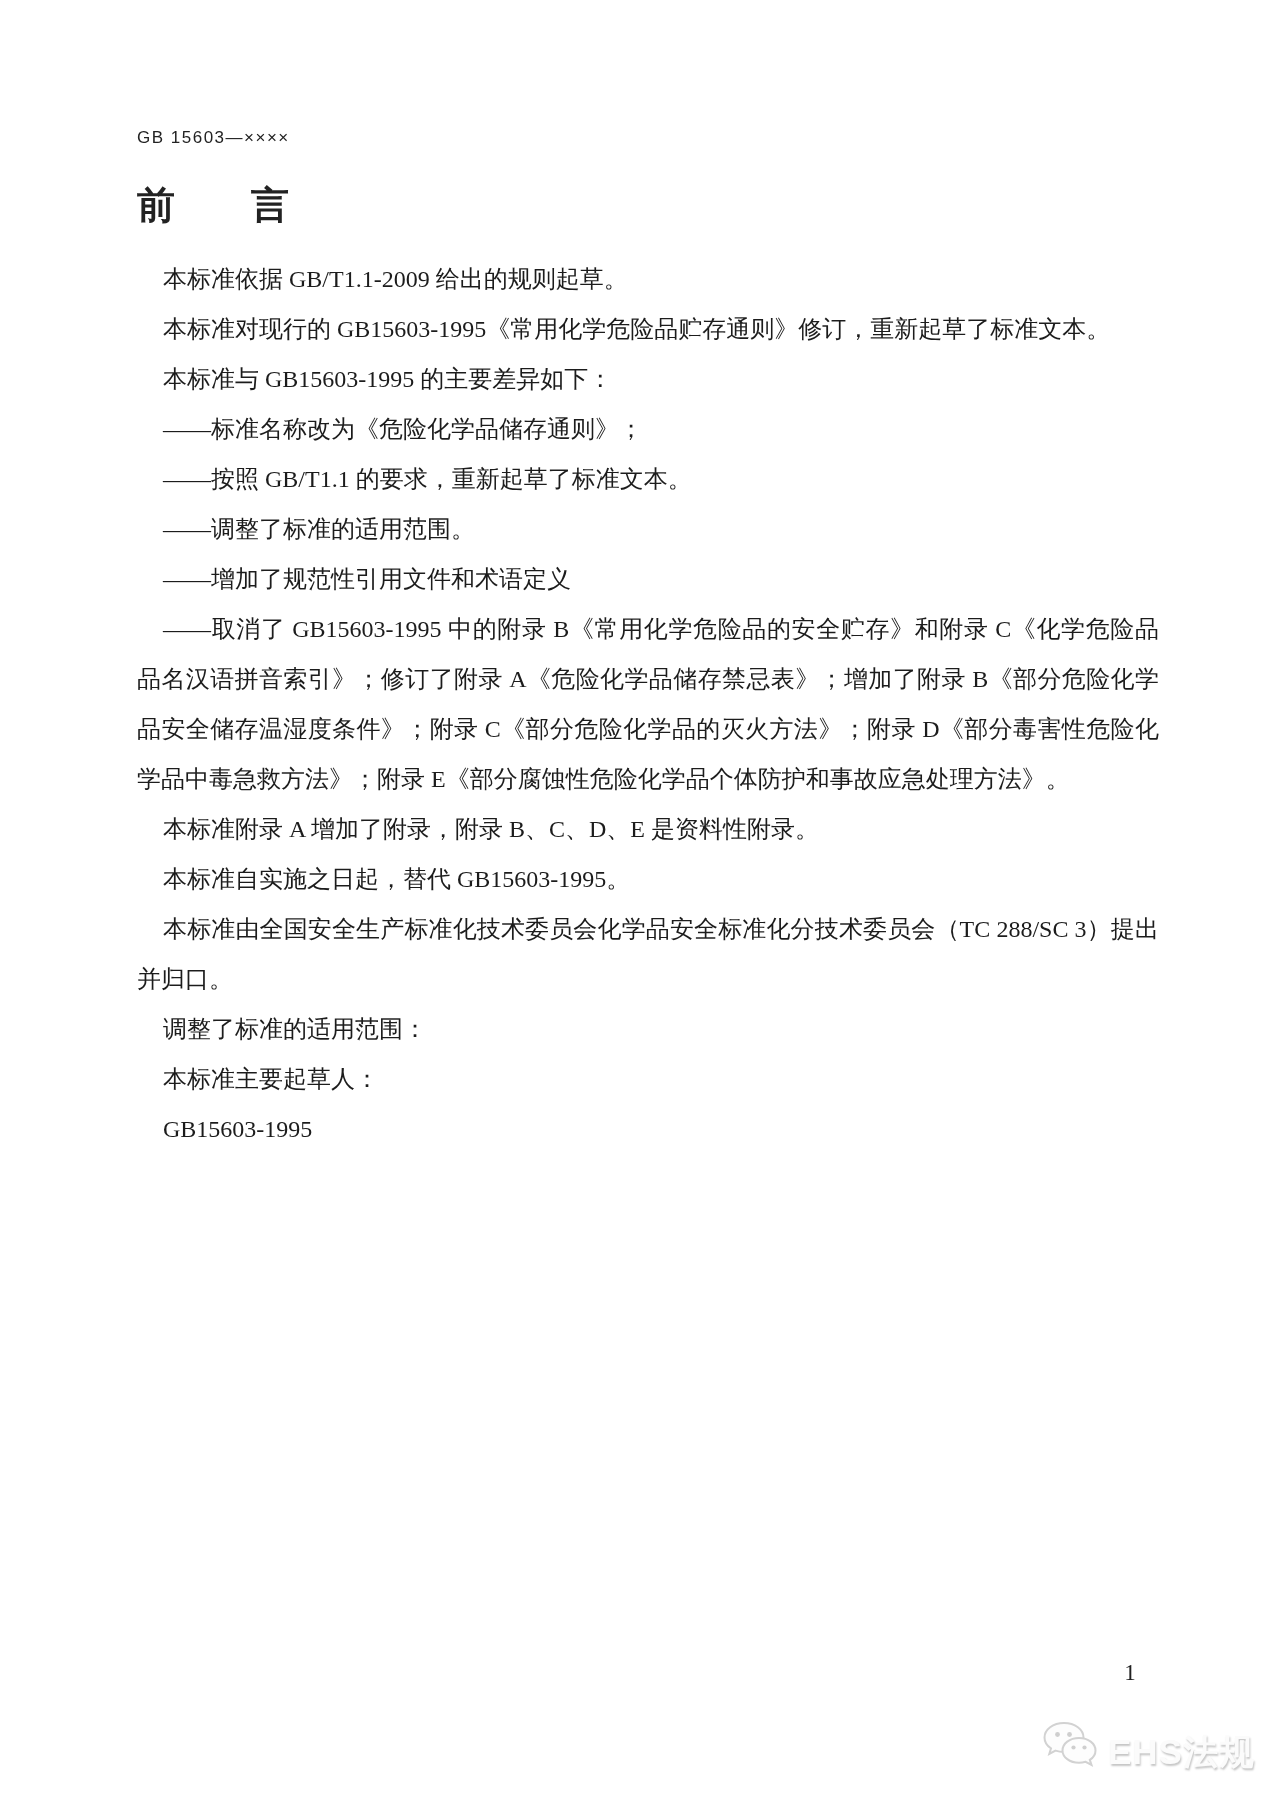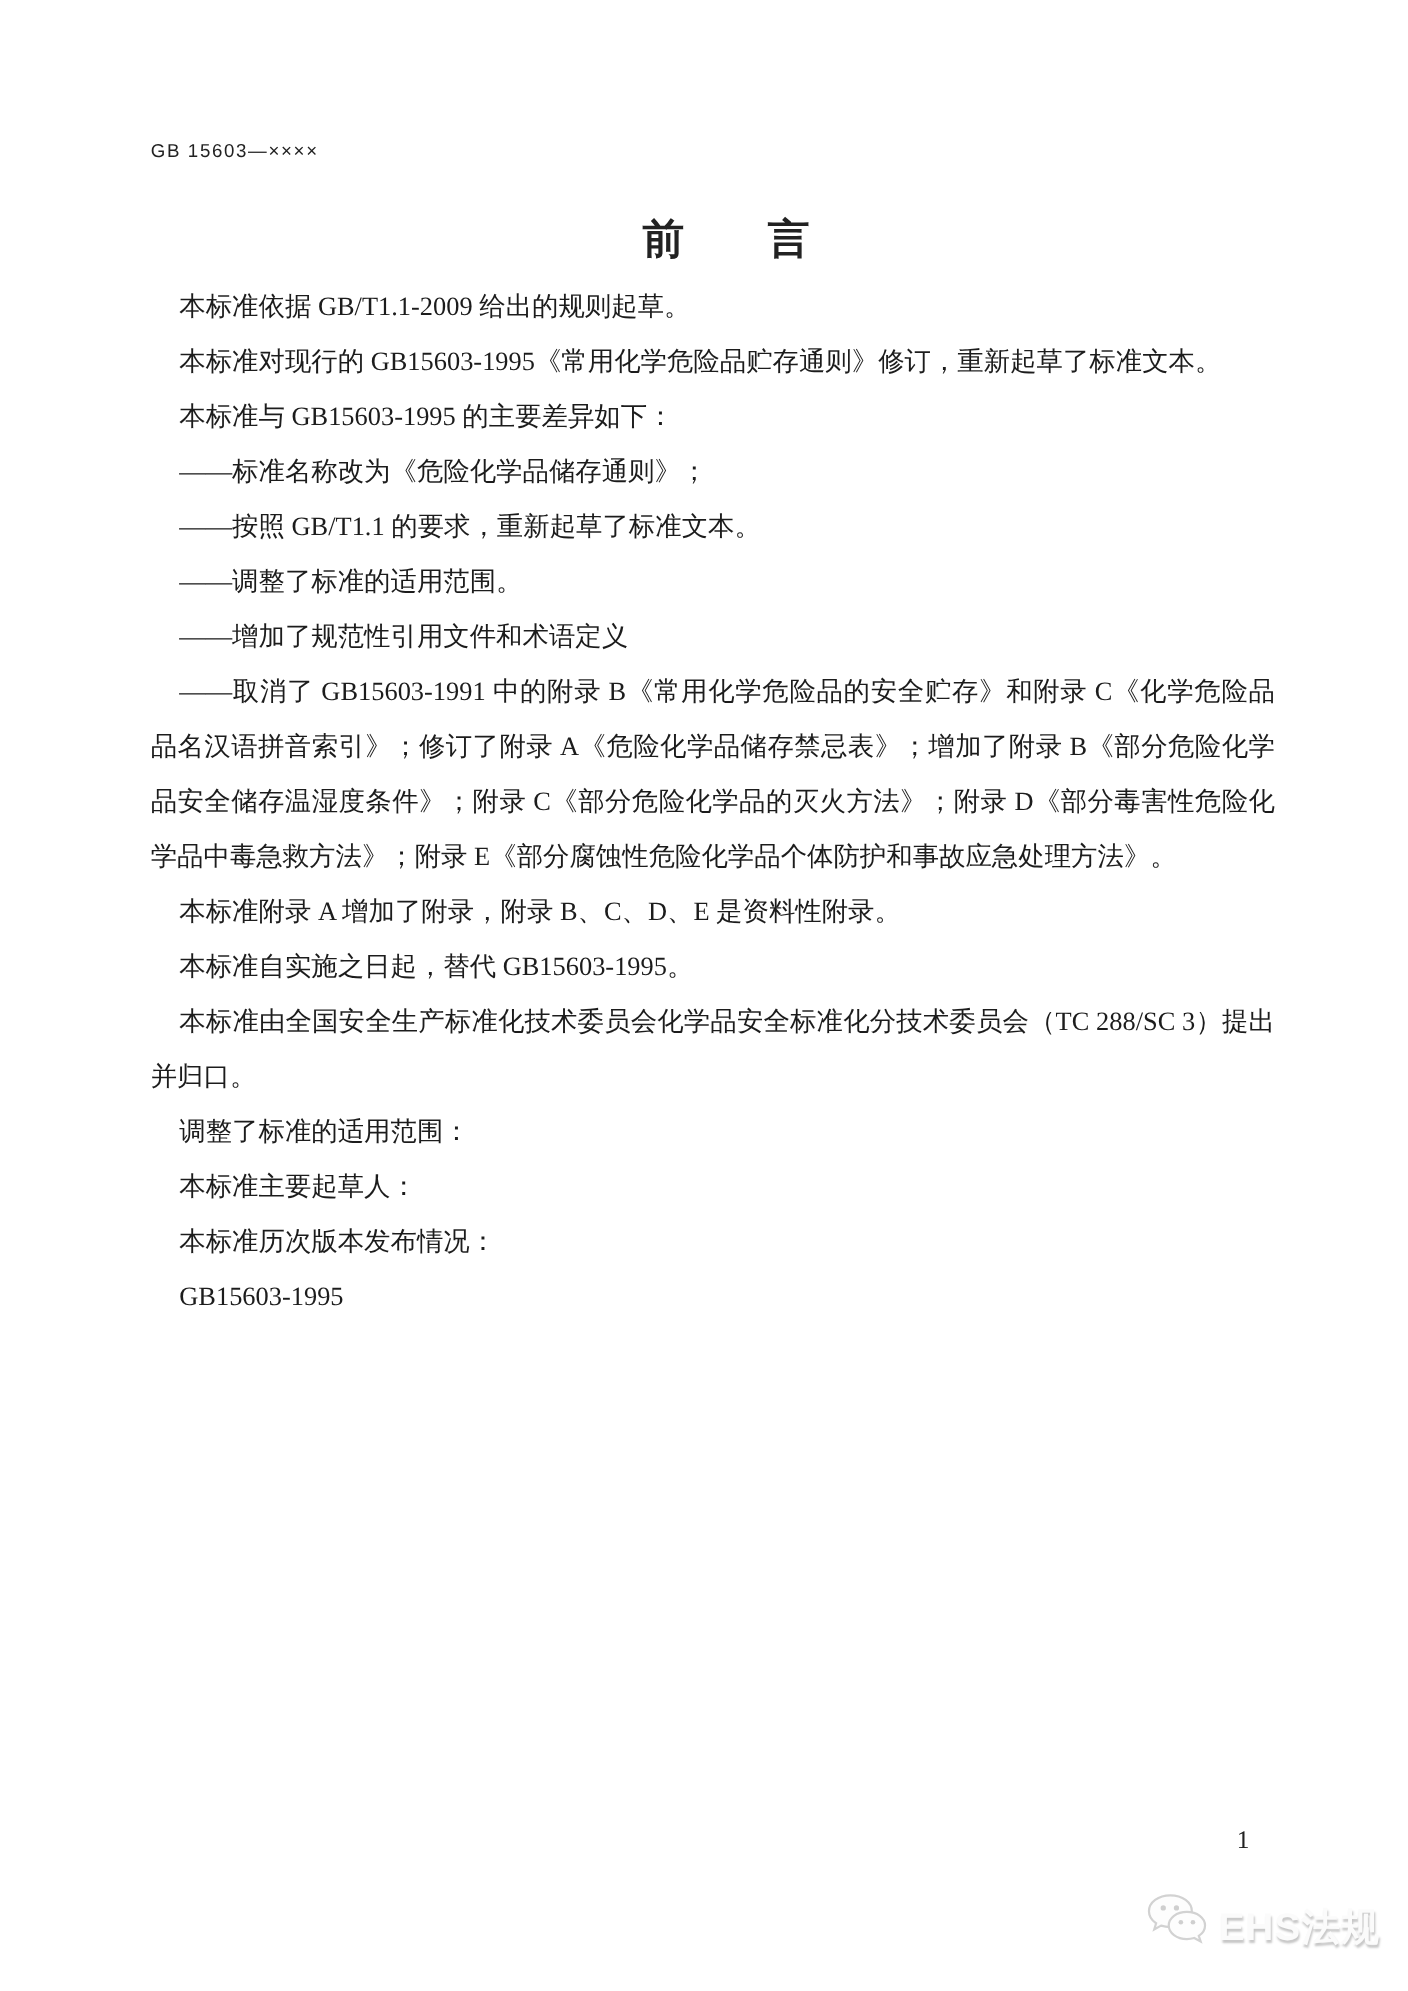--- a/index.html
+++ b/index.html
@@ -13,21 +13,21 @@
   }
   .page{position:absolute;inset:0;background:#ffffff;}
   .header-code{
     position:absolute;left:137px;top:128px;
     font-family:"Liberation Sans","DejaVu Sans",sans-serif;
     font-size:17px;letter-spacing:1.5px;color:#222;
     white-space:pre;
   }
   .title{
     position:absolute;left:137px;top:180px;width:1022px;
-    margin:12px;text-align:center;
+    margin:0;
     font-family:"Liberation Sans","DejaVu Sans",sans-serif;
     font-weight:600;font-size:38px;color:#222;
     white-space:pre;
   }
   .content{
     position:absolute;left:137px;top:254px;width:1022px;
     font-size:24px;line-height:50px;
     text-align:justify;
   }
   .content p.para{
@@ -62,27 +62,26 @@
   <h1 class="title">前　　言</h1>
 
   <div class="content">
       <p class="para">本标准依据 GB/T1.1-2009 给出的规则起草。</p>
       <p class="para">本标准对现行的 GB15603-1995《常用化学危险品贮存通则》修订，重新起草了标准文本。</p>
       <p class="para">本标准与 GB15603-1995 的主要差异如下：</p>
       <p class="para">——标准名称改为《危险化学品储存通则》；</p>
       <p class="para">——按照 GB/T1.1 的要求，重新起草了标准文本。</p>
       <p class="para">——调整了标准的适用范围。</p>
       <p class="para">——增加了规范性引用文件和术语定义</p>
-      <p class="para">——取消了 GB15603-1991 中的附录 B《常用化学危险品的安全贮存》和附录 C《化学危险品品名汉语拼音索引》；修订了附录 A《危险化学品储存禁忌表》；增加了附录 B《部分危险化学品安全储存温湿度条件》；附录 C《部分危险化学品的灭火方法》；附录 D《部分毒害性危险化学品中毒急救方法》；附录 E《部分腐蚀性危险化学品个体防护和事故应急处理方法》。</p>
+      <p class="para">——取消了 GB15603-1995 中的附录 B《常用化学危险品的安全贮存》和附录 C《化学危险品品名汉语拼音索引》；修订了附录 A《危险化学品储存禁忌表》；增加了附录 B《部分危险化学品安全储存温湿度条件》；附录 C《部分危险化学品的灭火方法》；附录 D《部分毒害性危险化学品中毒急救方法》；附录 E《部分腐蚀性危险化学品个体防护和事故应急处理方法》。</p>
       <p class="para">本标准附录 A 增加了附录，附录 B、C、D、E 是资料性附录。</p>
       <p class="para">本标准自实施之日起，替代 GB15603-1995。</p>
       <p class="para">本标准由全国安全生产标准化技术委员会化学品安全标准化分技术委员会（TC 288/SC 3）提出并归口。</p>
       <p class="para">调整了标准的适用范围：</p>
       <p class="para">本标准主要起草人：</p>
-      <p class="para">本标准历次版本发布情况：</p>
       <p class="para">GB15603-1995</p>
     </div>
 
   <div class="page-number">1</div>
 
   <div class="watermark">
     <span class="wm-icon">
       <svg width="62" height="56" viewBox="0 0 62 56">
         <g fill="#fdfdfd" stroke="#d2d2d2" stroke-width="2">
           <path d="M26 3 C15 3 6.5 9.5 6.5 17.5 C6.5 22 9 25.8 13 28.4 L11.3 34 L17.5 30.6 C20 31.4 23 31.9 26 31.9 C37 31.9 45.5 25.4 45.5 17.5 C45.5 9.5 37 3 26 3 Z"></path>

